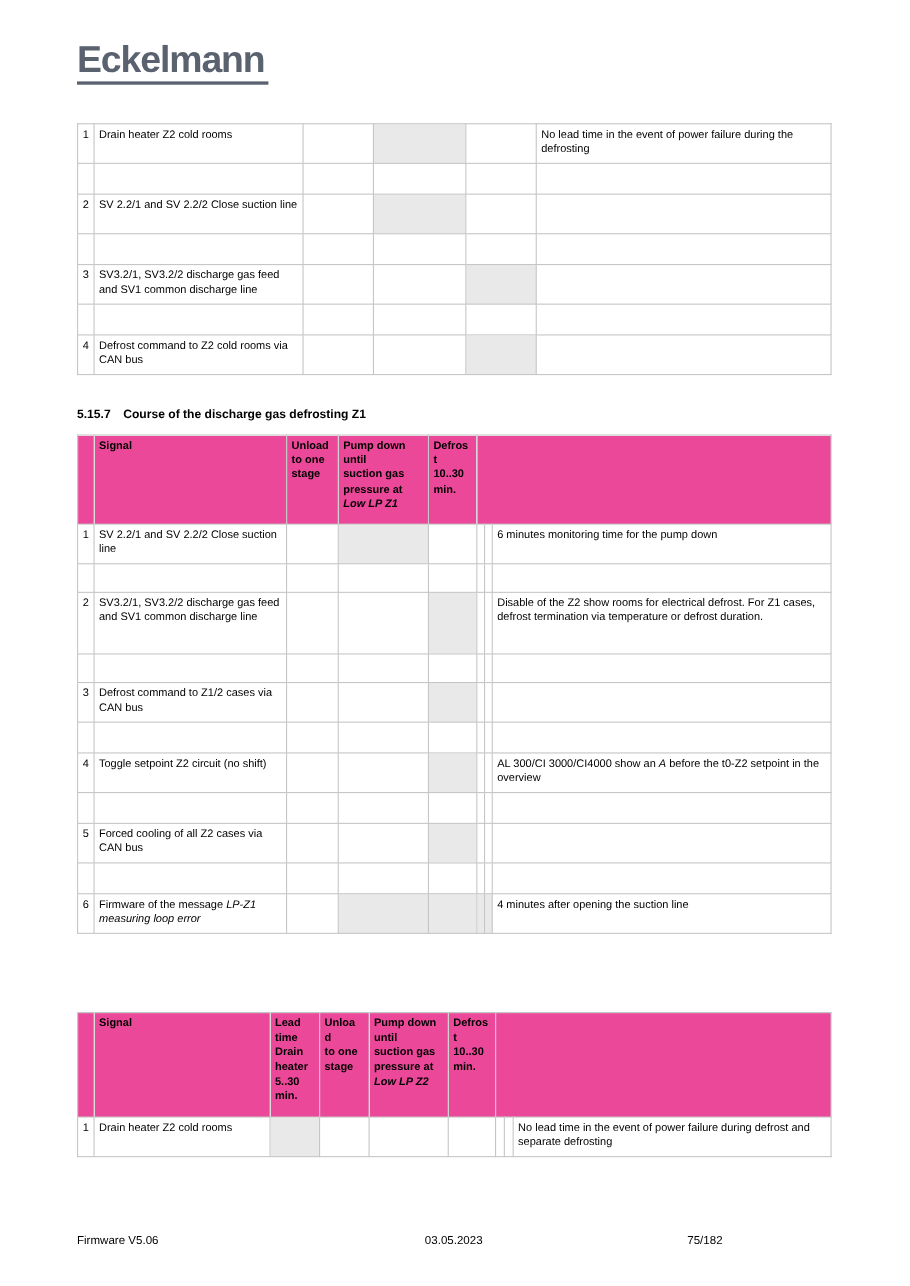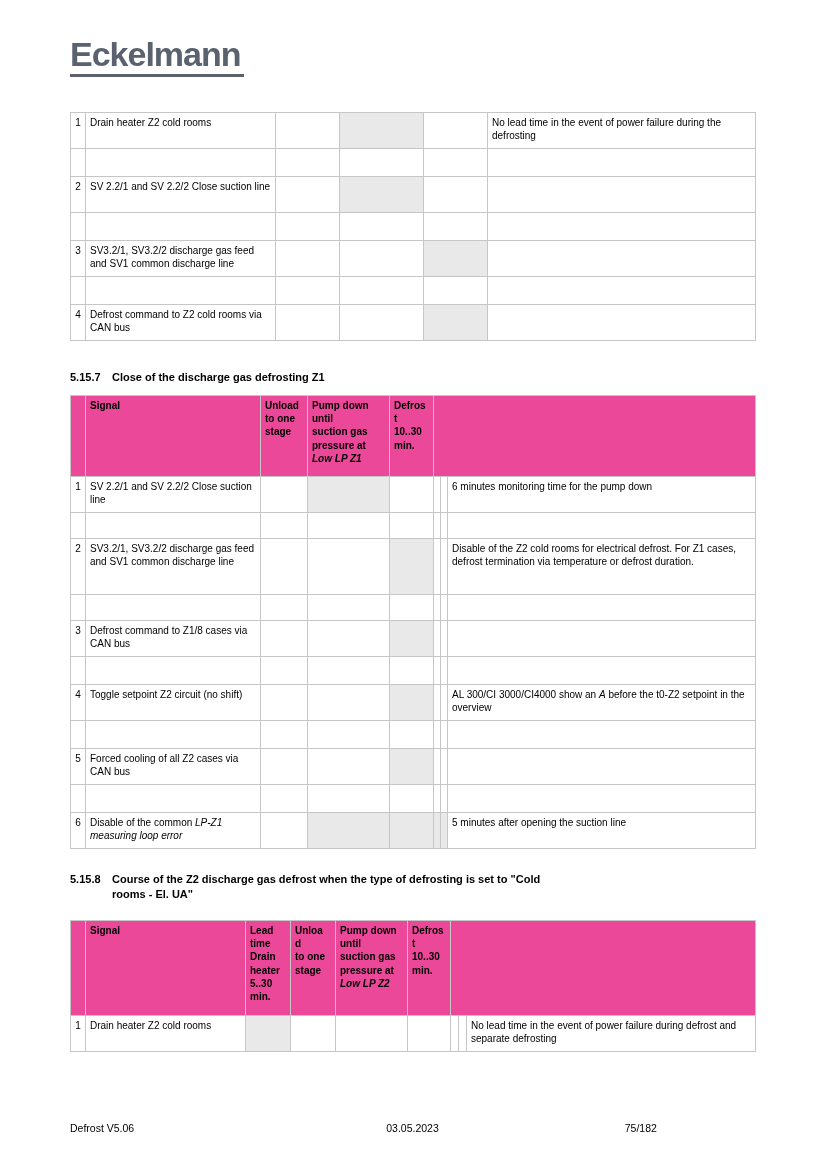--- a/index.html
+++ b/index.html
@@ -102,21 +102,21 @@
           <td></td>
           <td></td>
           <td class="active"></td>
           <td></td>
         </tr>
     </tbody>
   </table>
 
   <div class="heading" id="heading-5157">
     <div class="hnum">5.15.7</div>
-    <div class="htitle">Close of the discharge gas defrosting Z1</div>
+    <div class="htitle">Course of the discharge gas defrosting Z1</div>
   </div>
 
   <table class="doc-table" id="tbl-5157">
     <colgroup>
         <col style="width:15px">
         <col style="width:175px">
         <col style="width:47px">
         <col style="width:82px">
         <col style="width:44px">
         <col style="width:7px">
@@ -164,36 +164,36 @@
         </tr>
 
       <tr class="h56">
           <td class="num">2</td>
           <td>SV3.2/1, SV3.2/2 discharge gas feed and SV1 common discharge line</td>
           <td></td>
           <td></td>
           <td class="active"></td>
           <td class="thin"></td>
           <td class="thin"></td>
-          <td>Disable of the Z2 cold rooms for electrical defrost. For Z1 cases, defrost termination via temperature or defrost duration.</td>
+          <td>Disable of the Z2 show rooms for electrical defrost. For Z1 cases, defrost termination via temperature or defrost duration.</td>
         </tr>
       <tr class="sp26">
           <td class="num"></td>
           <td></td>
           <td></td>
           <td></td>
           <td></td>
           <td class="thin"></td>
           <td class="thin"></td>
           <td></td>
         </tr>
 
       <tr class="h36">
           <td class="num">3</td>
-          <td>Defrost command to Z1/8 cases via CAN bus</td>
+          <td>Defrost command to Z1/2 cases via CAN bus</td>
           <td></td>
           <td></td>
           <td class="active"></td>
           <td class="thin"></td>
           <td class="thin"></td>
           <td></td>
         </tr>
       <tr class="sp28">
           <td class="num"></td>
           <td></td>
@@ -242,36 +242,31 @@
           <td></td>
           <td></td>
           <td></td>
           <td class="thin"></td>
           <td class="thin"></td>
           <td></td>
         </tr>
 
       <tr class="h36">
           <td class="num">6</td>
-          <td><span>Disable of the common </span><span class="em">LP-Z1 measuring loop error</span></td>
+          <td><span>Firmware of the message </span><span class="em">LP-Z1 measuring loop error</span></td>
           <td></td>
           <td class="active"></td>
           <td class="active"></td>
           <td class="active thin"></td>
           <td class="active thin"></td>
-          <td>5 minutes after opening the suction line</td>
+          <td>4 minutes after opening the suction line</td>
         </tr>
     </tbody>
   </table>
 
-  <div class="heading" id="heading-5158">
-    <div class="hnum">5.15.8</div>
-    <div class="htitle">Course of the Z2 discharge gas defrost when the type of defrosting is set to "Cold
-rooms - El. UA"</div>
-  </div>
 
   <table class="doc-table" id="tbl-5158">
     <colgroup>
         <col style="width:15px">
         <col style="width:160px">
         <col style="width:45px">
         <col style="width:45px">
         <col style="width:72px">
         <col style="width:43px">
         <col style="width:8px">
@@ -312,18 +307,18 @@
           <td></td>
           <td></td>
           <td class="thin"></td>
           <td class="thin"></td>
           <td>No lead time in the event of power failure during defrost and separate defrosting</td>
         </tr>
     </tbody>
   </table>
 
   <div class="footer">
-    <div>Defrost V5.06</div>
+    <div>Firmware V5.06</div>
     <div class="f-center">03.05.2023</div>
     <div class="f-right">75/182</div>
   </div>
 
 </div>
 
 </body></html>

